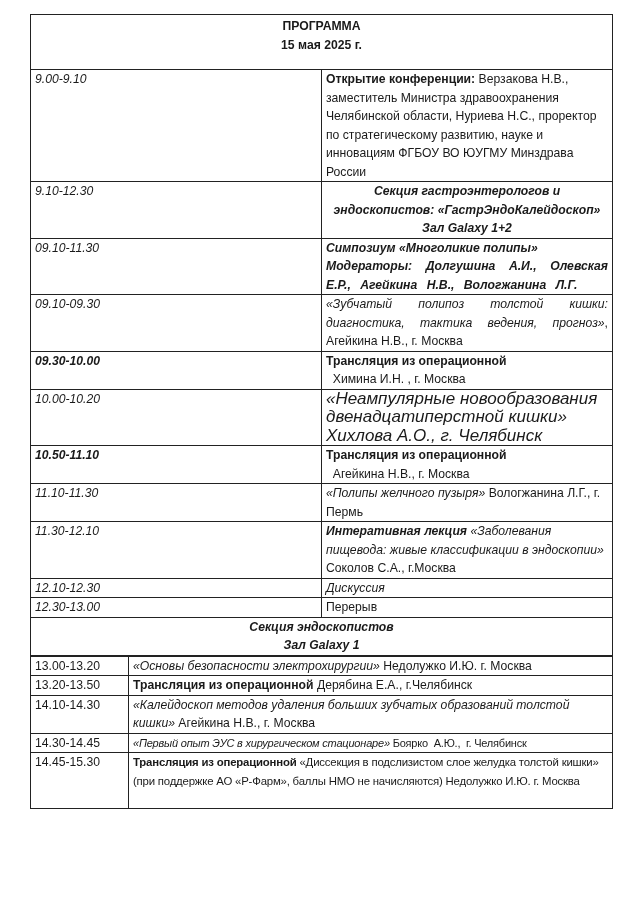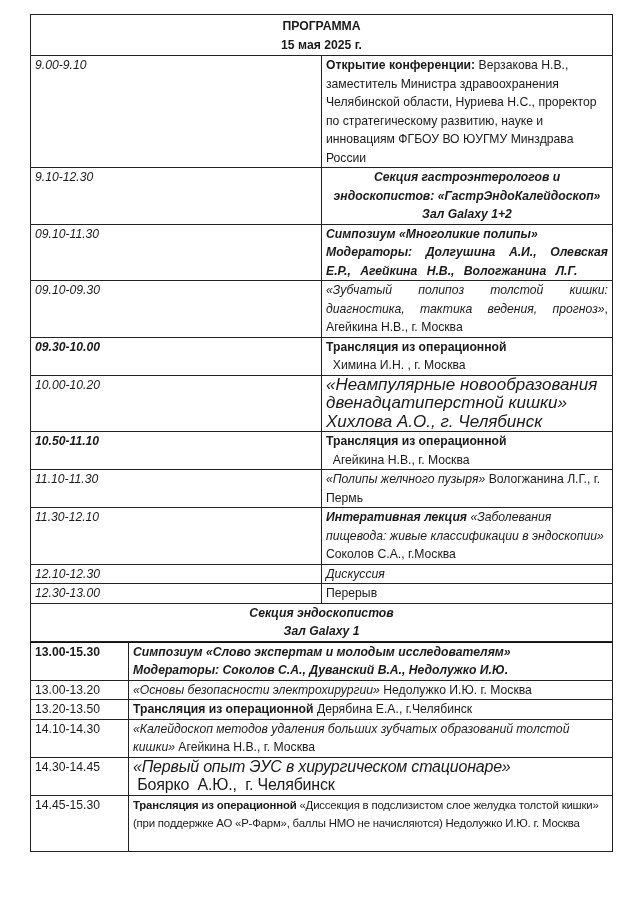--- a/index.html
+++ b/index.html
@@ -9,21 +9,21 @@
   table { border-collapse: collapse; width: 583px; table-layout: fixed; }
   td { border: 1px solid #222; font-size: 12.2px; line-height: 18.5px; padding: 0 4px; vertical-align: top; }
   td.time { width: 83px; padding-left: 4px; }
   td.t2 { width: 89px; }
   .center { text-align: center; }
   .b { font-weight: bold; }
   .i { font-style: italic; }
   .bi { font-weight: bold; font-style: italic; }
   .thick td { border-top: 1.6px solid #111; }
   .justify { text-align: justify; text-align-last: left; }
-  .hdr td { padding-top: 2px; padding-bottom: 1px; }
+  .hdr td { padding-top: 2px; padding-bottom: 15px; }
 </style>
 </head>
 <body>
 
 <div class="page">
 
   <table>
     <tbody>
         <tr class="hdr">
       <td colspan="2" class="center b" style="height:37px;">
@@ -87,42 +87,35 @@
       <td colspan="2" class="center bi" style="height:36px;">
         <div>Секция эндоскопистов</div>
         <div>Зал Galaxy 1</div>
       </td>
     </tr>
   </tbody>
     </table>
 
   <table style="margin-top:0;">
     <tbody>
-        <tr class="thick">
-      <td class="time t2 b">13.00-15.30</td>
-      <td class="bi" style="height:36px;">
-        <div>Симпозиум «Слово экспертам и молодым исследователям»</div>
-        <div>Модераторы: Соколов С.А., Дуванский В.А., Недолужко И.Ю.</div>
-      </td>
-    </tr>
     <tr>
       <td class="time t2">13.00-13.20</td>
       <td style="height:18px;"><span class="i">«Основы безопасности электрохирургии»</span><span> Недолужко И.Ю. г. Москва</span></td>
     </tr>
     <tr>
       <td class="time t2">13.20-13.50</td>
       <td style="height:18px;"><span class="b">Трансляция из операционной</span><span> Дерябина Е.А., г.Челябинск</span></td>
     </tr>
     <tr>
       <td class="time t2">14.10-14.30</td>
       <td style="height:36px;"><span class="i">«Калейдоскоп методов удаления больших зубчатых образований толстой кишки»</span><span> Агейкина Н.В., г. Москва</span></td>
     </tr>
     <tr>
       <td class="time t2">14.30-14.45</td>
-      <td style="height:18px;font-size:16px;letter-spacing:-0.2px;"><span class="i">«Первый опыт ЭУС в хирургическом стационаре»</span><span style="white-space:pre;"> Боярко  А.Ю.,  г. Челябинск</span></td>
+      <td style="height:18px;font-size:11px;letter-spacing:-0.2px;"><span class="i">«Первый опыт ЭУС в хирургическом стационаре»</span><span style="white-space:pre;"> Боярко  А.Ю.,  г. Челябинск</span></td>
     </tr>
     <tr class="thick">
       <td class="time t2">14.45-15.30</td>
       <td style="height:55px;font-size:11.4px;letter-spacing:-0.2px;"><span class="b">Трансляция из операционной</span><span> «Диссекция в подслизистом слое желудка толстой кишки»  (при поддержке АО «Р-Фарм», баллы НМО не начисляются) Недолужко И.Ю. г. Москва</span></td>
     </tr>
 
   </tbody>
     </table>
 </div>
 

